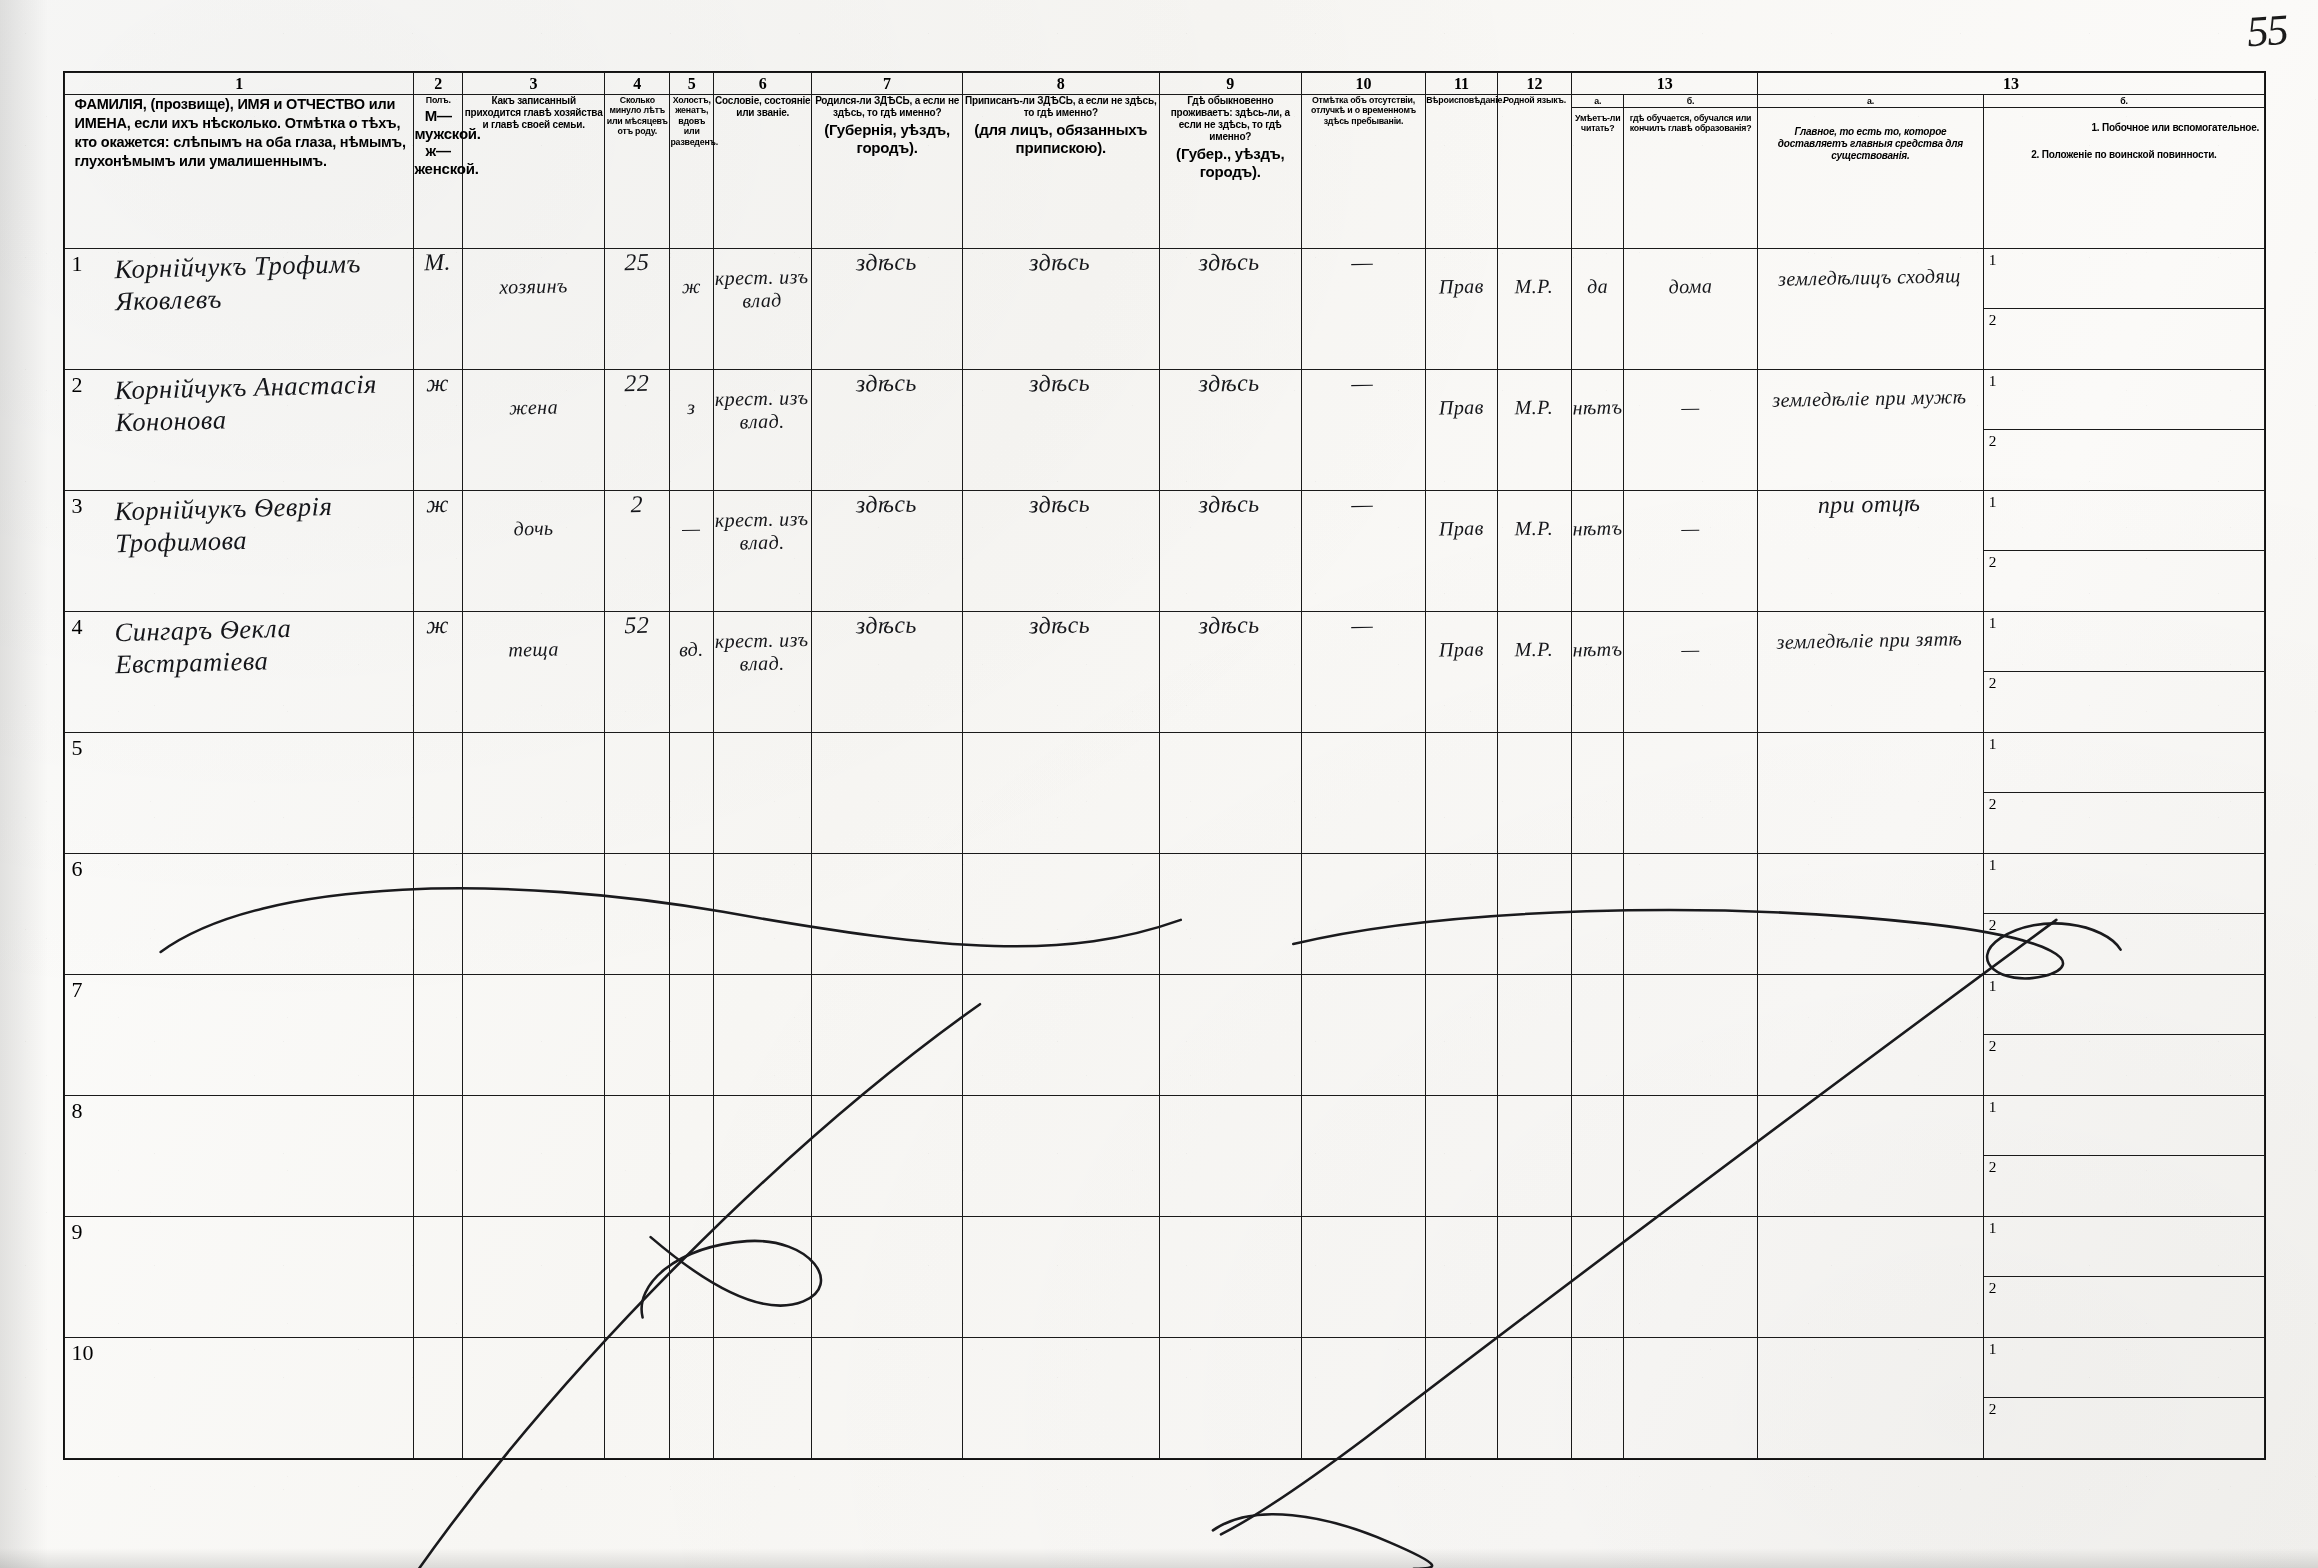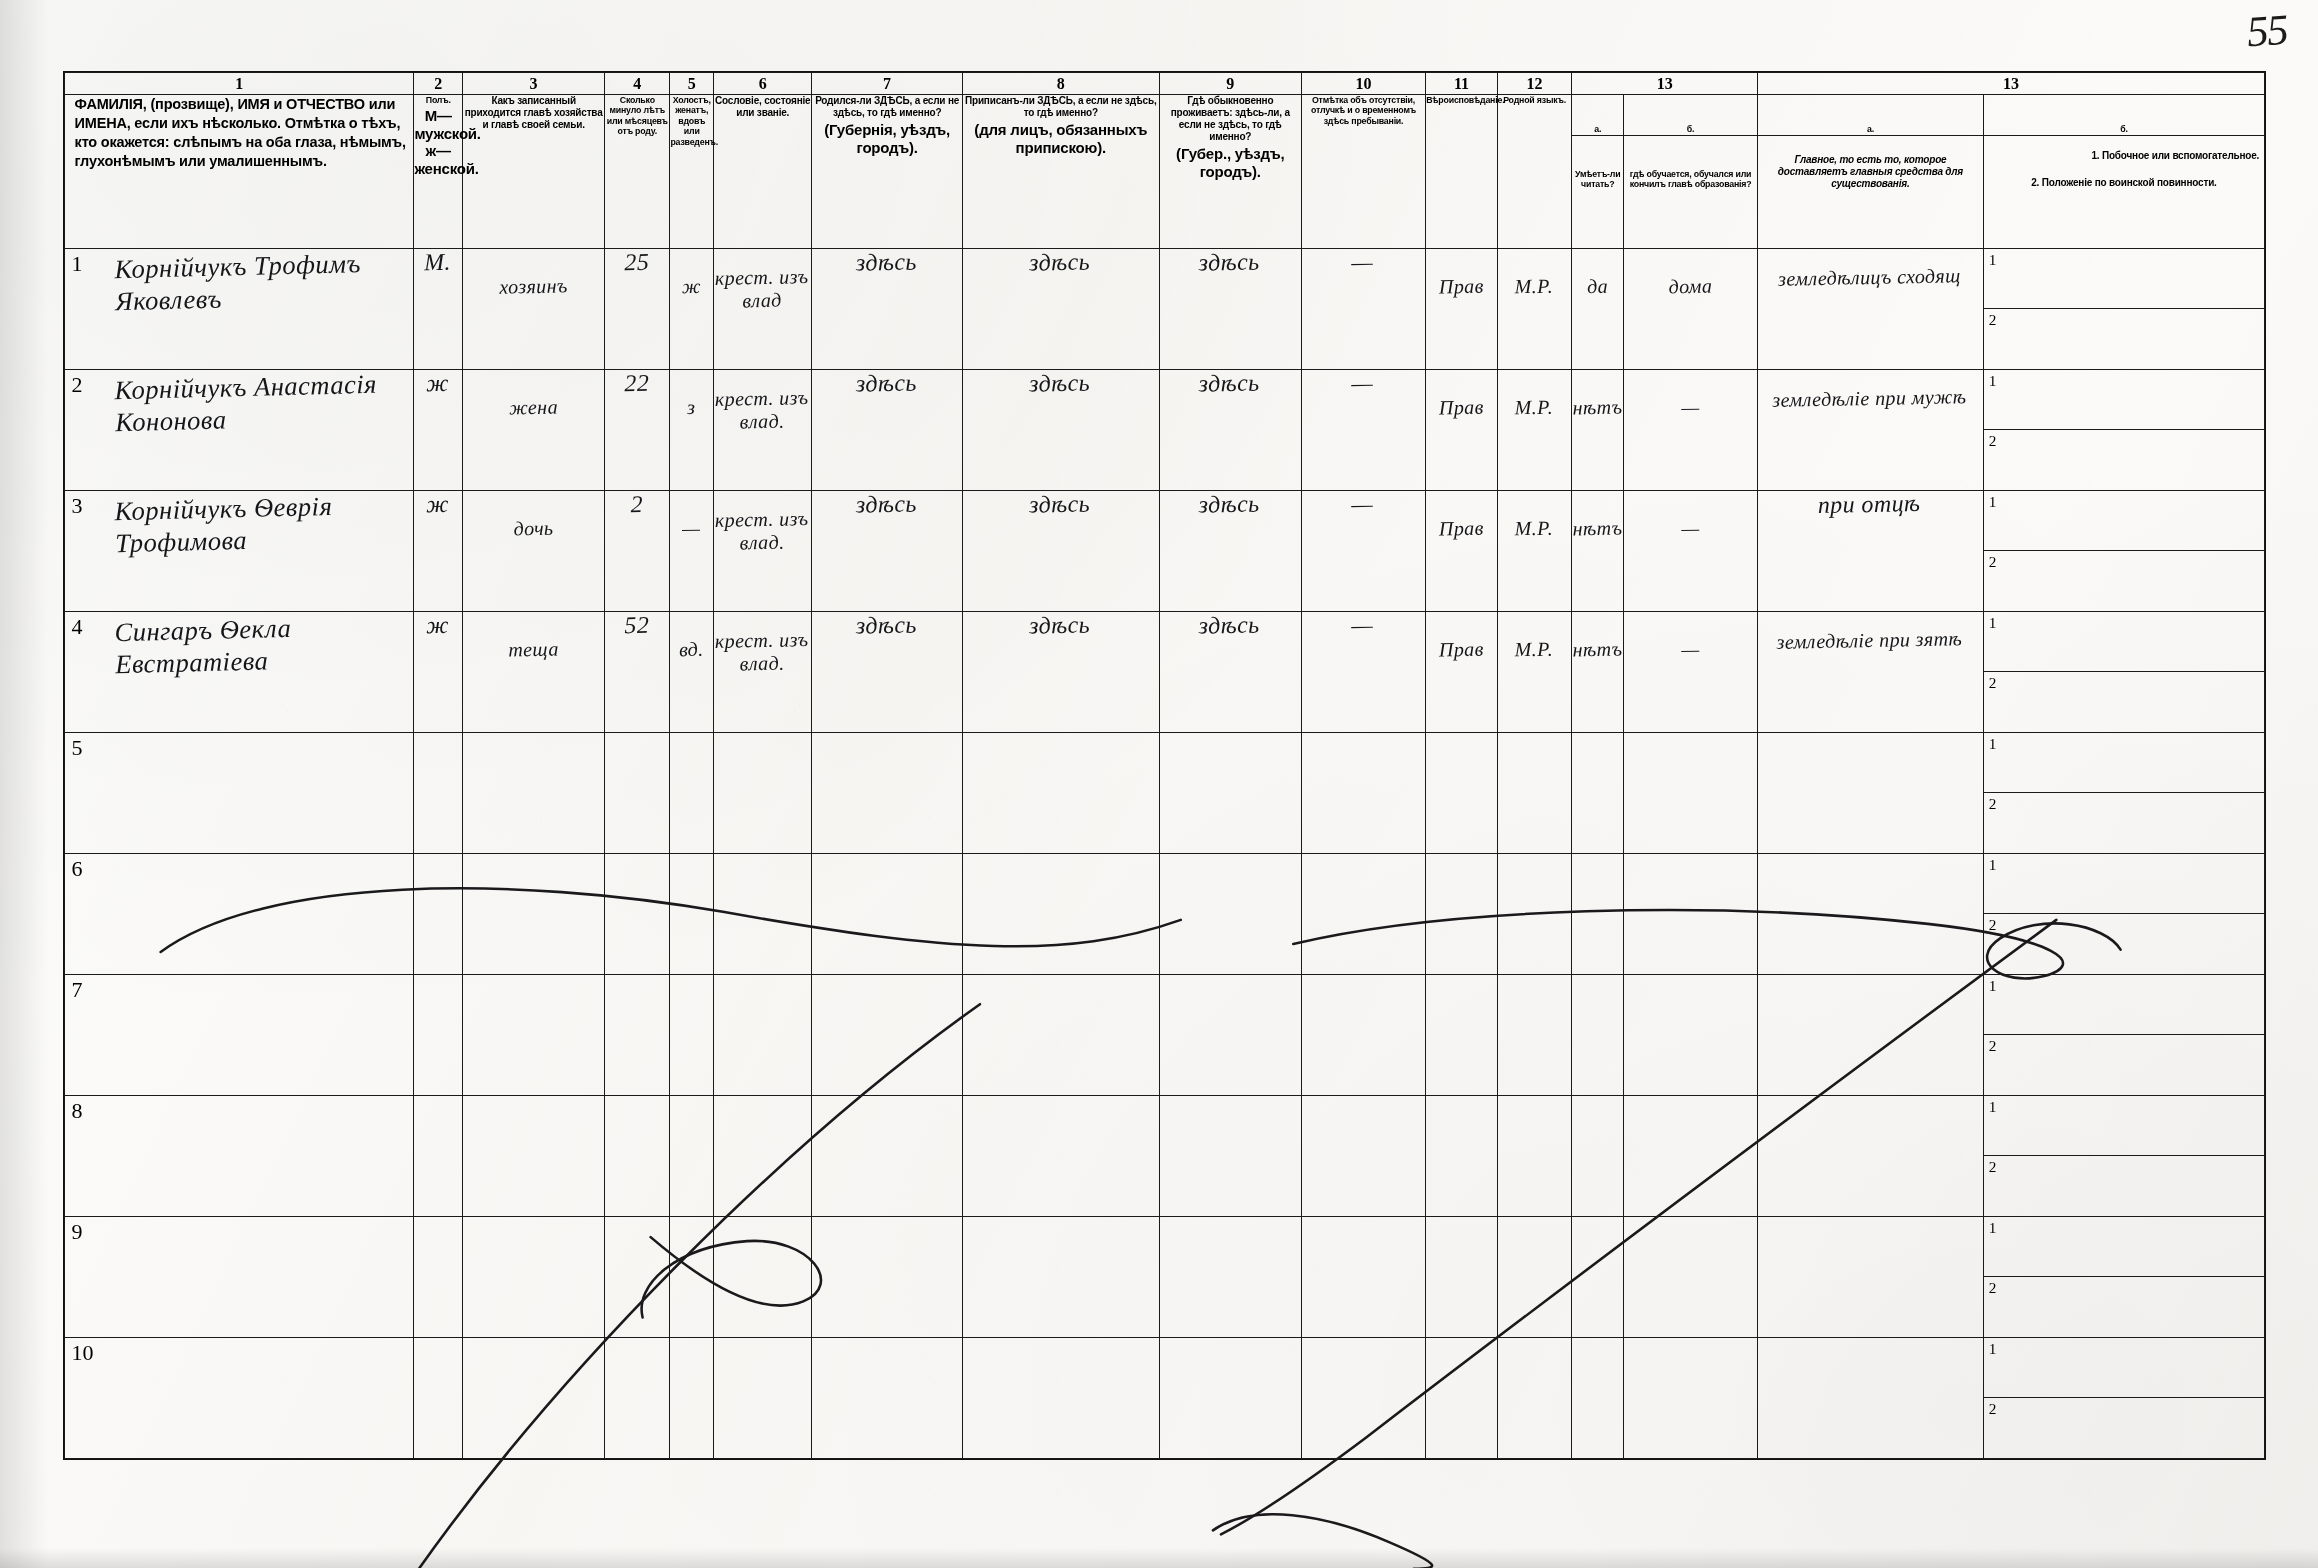--- a/index.html
+++ b/index.html
@@ -82,21 +82,21 @@
   .hdr {
     text-align: center;
     font-size: 12.4px;
     line-height: 1.22;
     font-weight: bold;
     font-family: "Liberation Sans", sans-serif;
     padding: 4px 2.4px 3.2px 2.4px;
     letter-spacing: -0.2px;
   }
   .hdr.small { font-size: 10px; line-height: 1.2; }
-  .hdr.xsmall { font-size: 8.8px; line-height: 1.18; margin-top: 28px; }
+  .hdr.xsmall { font-size: 8.8px; line-height: 1.18; }
   .hdr.left {
     text-align: left;
     padding-left: 9.6px;
     font-size: 14.5px;
     line-height: 1.32;
   }
   .hdr .sub { font-weight: bold; font-size: 15px; display:block; margin-top:1.6px;}
 
   
   tr.headrow td { height: 153px; }

